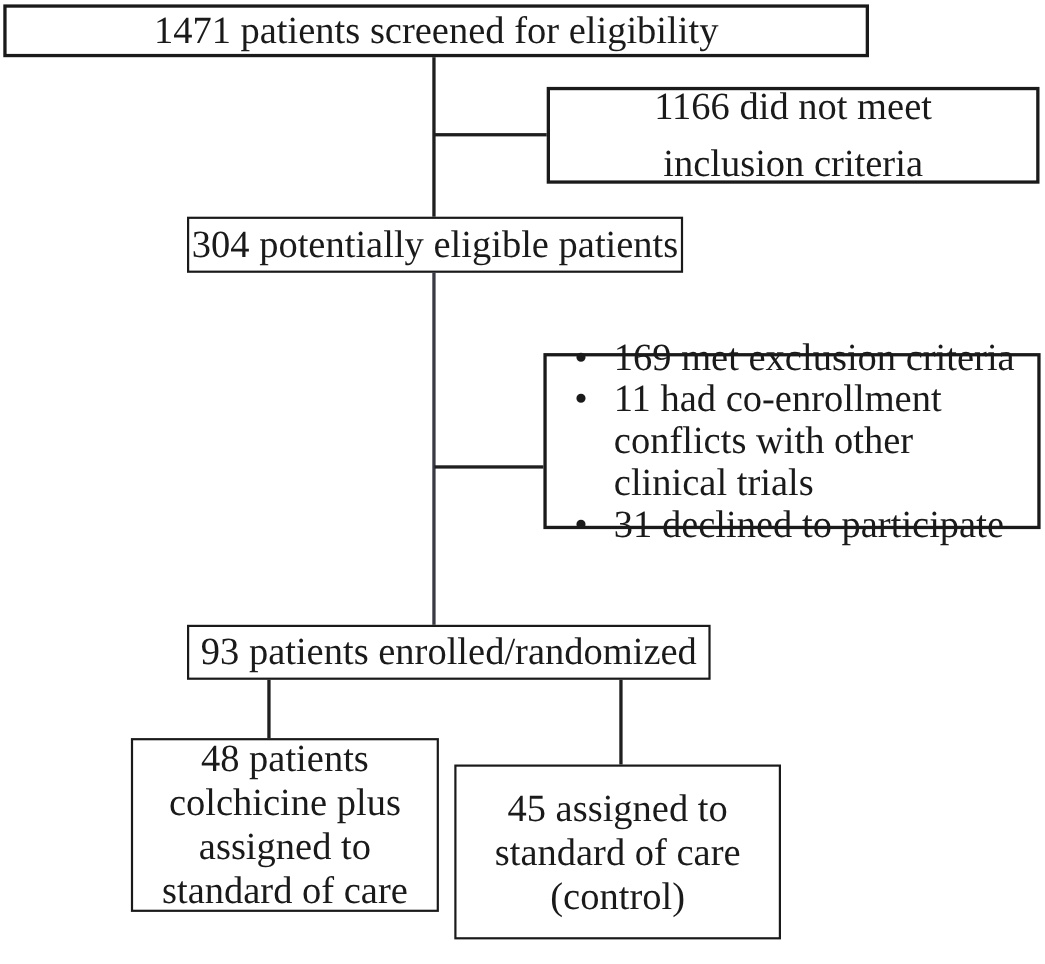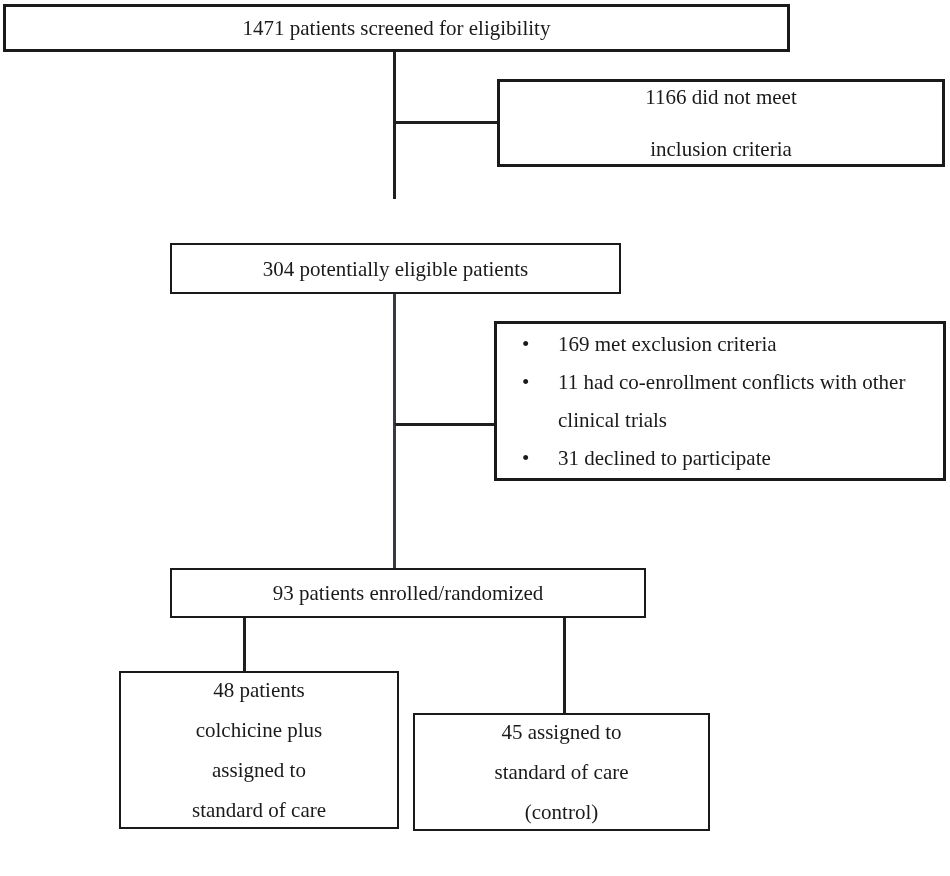--- a/index.html
+++ b/index.html
@@ -19,35 +19,35 @@
   .flow-box {
     position: absolute;
     box-sizing: border-box;
     background: #ffffff;
     border: 3px solid #1a1a1a;
     display: flex;
     flex-direction: column;
     align-items: center;
     justify-content: center;
     text-align: center;
-    font-size: 21px;
+    font-size: 35px;
     line-height: 34px;
     z-index: 2;
   }
   .flow-box.thin {
     border-width: 2px;
   }
   .box-screened   { left: 3px;   top: 4px;   width: 787px; height: 48px; }
   .box-notincl    { left: 497px; top: 79px;  width: 448px; height: 88px; gap: 18px; }
-  .box-eligible   { left: 170px; top: 197px; width: 451px; height: 51px; margin-top: 46px; }
+  .box-eligible   { left: 170px; top: 197px; width: 451px; height: 51px; }
   .box-excluded   { left: 494px; top: 321px; width: 452px; height: 160px;
                     align-items: flex-start; text-align: left; justify-content: center; }
   .box-enrolled   { left: 170px; top: 568px; width: 476px; height: 50px; }
   .box-colchicine { left: 119px; top: 671px; width: 280px; height: 158px; line-height: 40px; }
-  .box-control    { left: 413px; top: 713px; width: 297px; height: 118px; line-height: 40px; }
+  .box-control    { left: 413px; top: 695px; width: 297px; height: 159px; line-height: 40px; }
 
   .bullet-list {
     list-style: none;
     margin: 0;
     padding: 0 12px 0 61px;
     line-height: 38px;
   }
   .bullet-list li {
     position: relative;
   }

